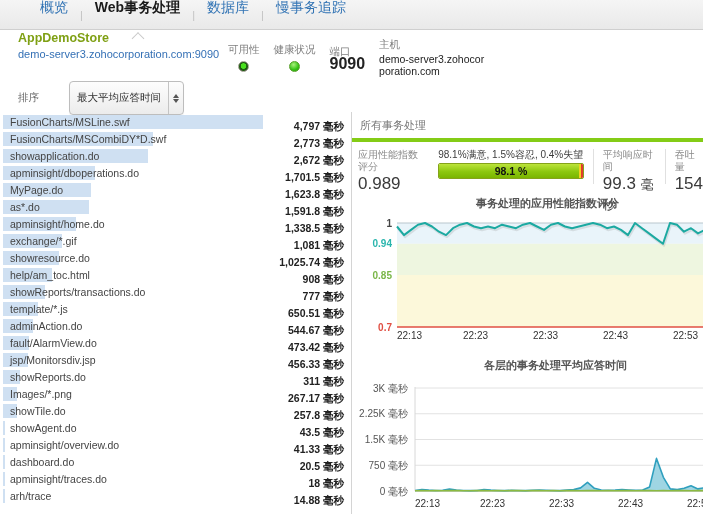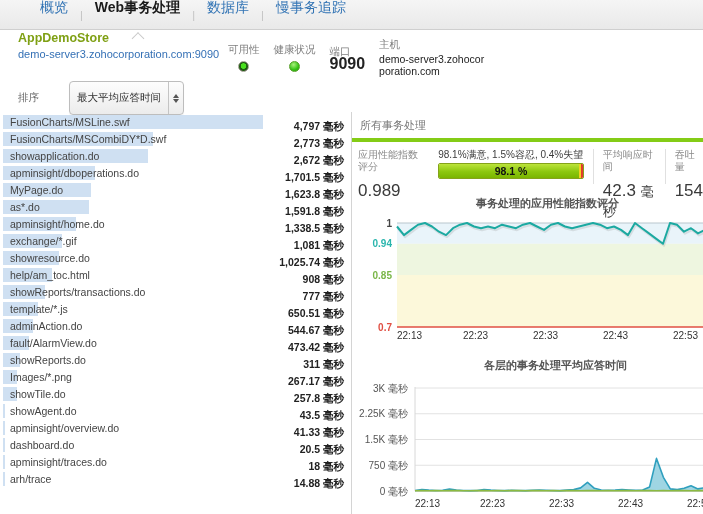--- a/index.html
+++ b/index.html
@@ -41,21 +41,21 @@
   .txn-list { width:352px; padding:2px 7px 0 2px; border-right:1px solid #d4d4d4; overflow:hidden; }
   .txn-row { position:relative; height:17px; cursor:pointer; }
   .txn-bar { position:absolute; left:1px; top:1px; height:14px; background:#cfe0f2; }
   .txn-name { position:relative; font-size:10.5px; color:#444; padding-left:8px; line-height:16px; white-space:nowrap; }
   .txn-value { position:absolute; right:0; top:4px; font-size:10.5px; font-weight:bold; color:#222; line-height:16px; }
   .panel { flex:1; overflow:hidden; position:relative; }
   .panel-title { font-size:11px; color:#777; padding:6px 8px 5px; border-bottom:4px solid #84cc16; }
   
   .stats { display:flex; align-items:flex-start; padding:7px 0 4px 6px; height:46px; }
   .stat .slabel { font-size:10px; color:#8a8a8a; line-height:12px; }
-  .stat .svalue { font-size:17px; color:#3a3a3a; margin-top:8px; }
+  .stat .svalue { font-size:17px; color:#3a3a3a; margin-top:1px; }
   .stat .svalue .unit { font-size:13px; }
   .vsep { border-left:1px solid #e0e0e0; align-self:stretch; margin:0 9px; }
   .gauge-wrap { margin-left:14px; width:176px; }
   .gauge-caption { font-size:10px; color:#3c3c3c; text-align:left; line-height:12px; }
   .gauge { position:relative; margin-top:2px; height:16px; border-radius:2px; overflow:hidden; display:flex;
     border:1px solid #85a21a; box-shadow:inset 0 1px 0 rgba(255,255,255,.5); }
   .gauge .seg-good { background:linear-gradient(#bce43a,#8cc70e 55%,#7ab500); }
   .gauge .seg-warn { background:#f2d21e; }
   .gauge .seg-bad  { background:#e23b2e; }
   .gauge .gauge-label { position:absolute; left:0; right:0; top:0; text-align:center; font-size:10.5px;
@@ -182,20 +182,25 @@
         <div class="txn-bar" style="background: rgb(207, 224, 242); width: 29.5214px;"></div>
         <div class="txn-name">adminAction.do</div>
         <div class="txn-value">544.67 毫秒</div>
       </div>
       <div class="txn-row">
         <div class="txn-bar" style="background: rgb(207, 224, 242); width: 25.6596px;"></div>
         <div class="txn-name">fault/AlarmView.do</div>
         <div class="txn-value">473.42 毫秒</div>
       </div>
       <div class="txn-row">
+        <div class="txn-bar" style="background: rgb(207, 224, 242); width: 24.7333px;"></div>
+        <div class="txn-name">jsp/Monitorsdiv.jsp</div>
+        <div class="txn-value">456.33 毫秒</div>
+      </div>
+      <div class="txn-row">
         <div class="txn-bar" style="background: rgb(207, 224, 242); width: 16.8564px;"></div>
         <div class="txn-name">showReports.do</div>
         <div class="txn-value">311 毫秒</div>
       </div>
       <div class="txn-row">
         <div class="txn-bar" style="background: rgb(207, 224, 242); width: 14.4808px;"></div>
         <div class="txn-name">Images/*.png</div>
         <div class="txn-value">267.17 毫秒</div>
       </div>
       <div class="txn-row">
@@ -243,21 +248,21 @@
         <div class="gauge">
           <span class="seg-good" id="seg-good" style="width: 97.1%;"></span>
           <span class="seg-warn" id="seg-warn" style="width: 1.5%;"></span>
           <span class="seg-bad" id="seg-bad" style="width: 1.4%;"></span>
           <span class="gauge-label">98.1 %</span>
         </div>
       </div>
       <div class="vsep"></div>
       <div class="stat">
         <div class="slabel">平均响应时间</div>
-        <div class="svalue"><span>42.3</span> <span class="unit">毫秒</span></div>
+        <div class="svalue"><span>99.3</span> <span class="unit">毫秒</span></div>
       </div>
       <div class="vsep"></div>
       <div class="stat">
         <div class="slabel">吞吐量</div>
         <div class="svalue">154</div>
       </div>
     </div>
 
     <div class="chart c1">
       <div class="chart-title">事务处理的应用性能指数评分</div>

